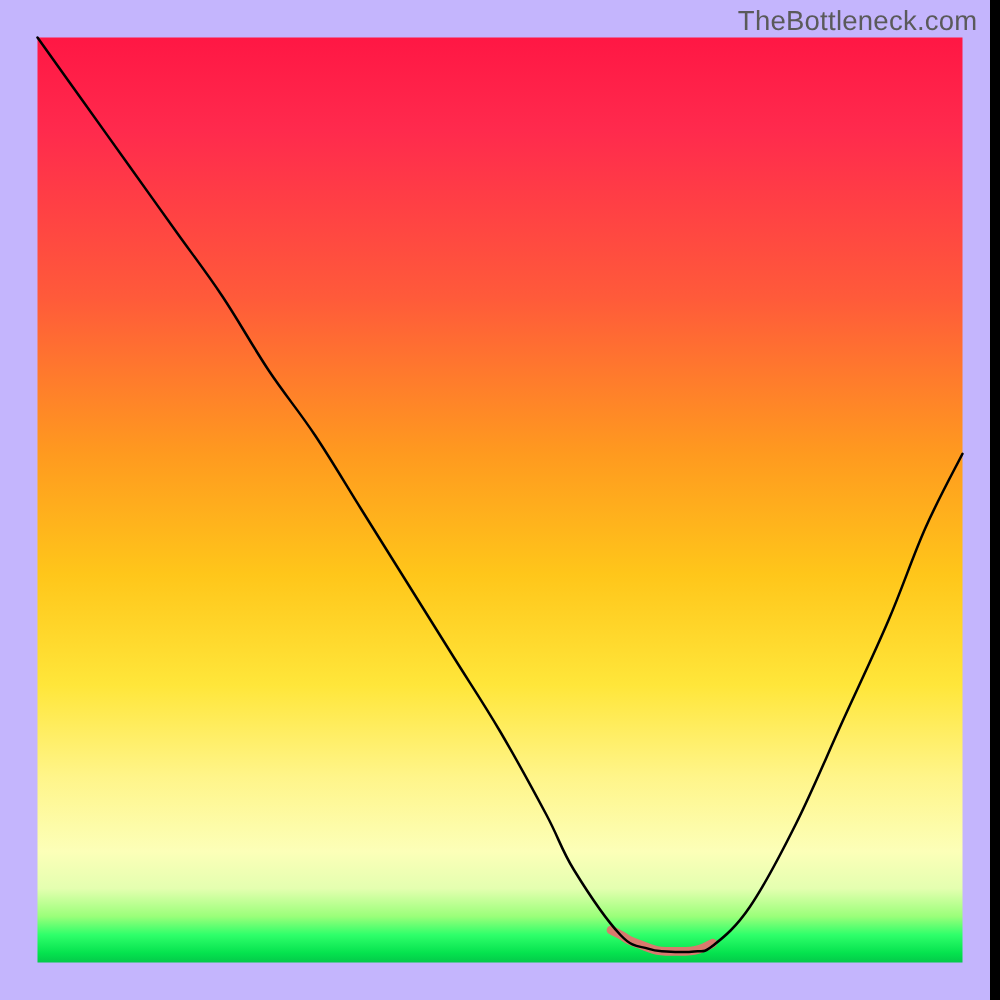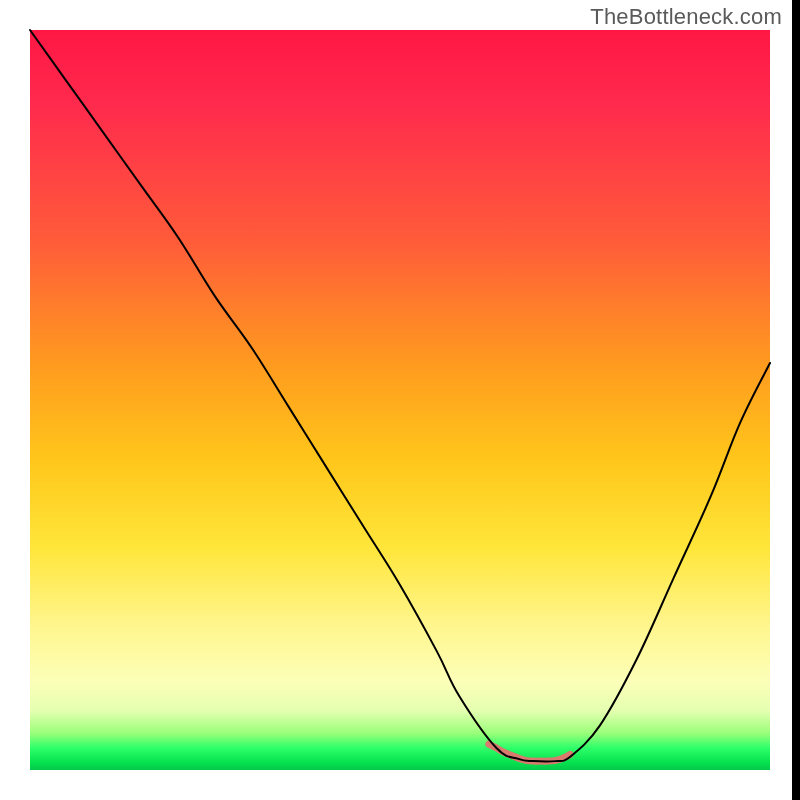--- a/index.html
+++ b/index.html
@@ -8,21 +8,21 @@
     width: 800px;
     height: 800px;
     background: #000;
     font-family: Arial, Helvetica, sans-serif;
     overflow: hidden;
   }
   .frame {
     position: relative;
     width: 792px;
     height: 800px;
-    background: #ffffff;
+    background: #c4b5fd;
   }
   .plot-area {
     position: absolute;
     left: 30px;
     top: 30px;
     width: 740px;
     height: 740px;
     
     background: linear-gradient(
       to bottom,

